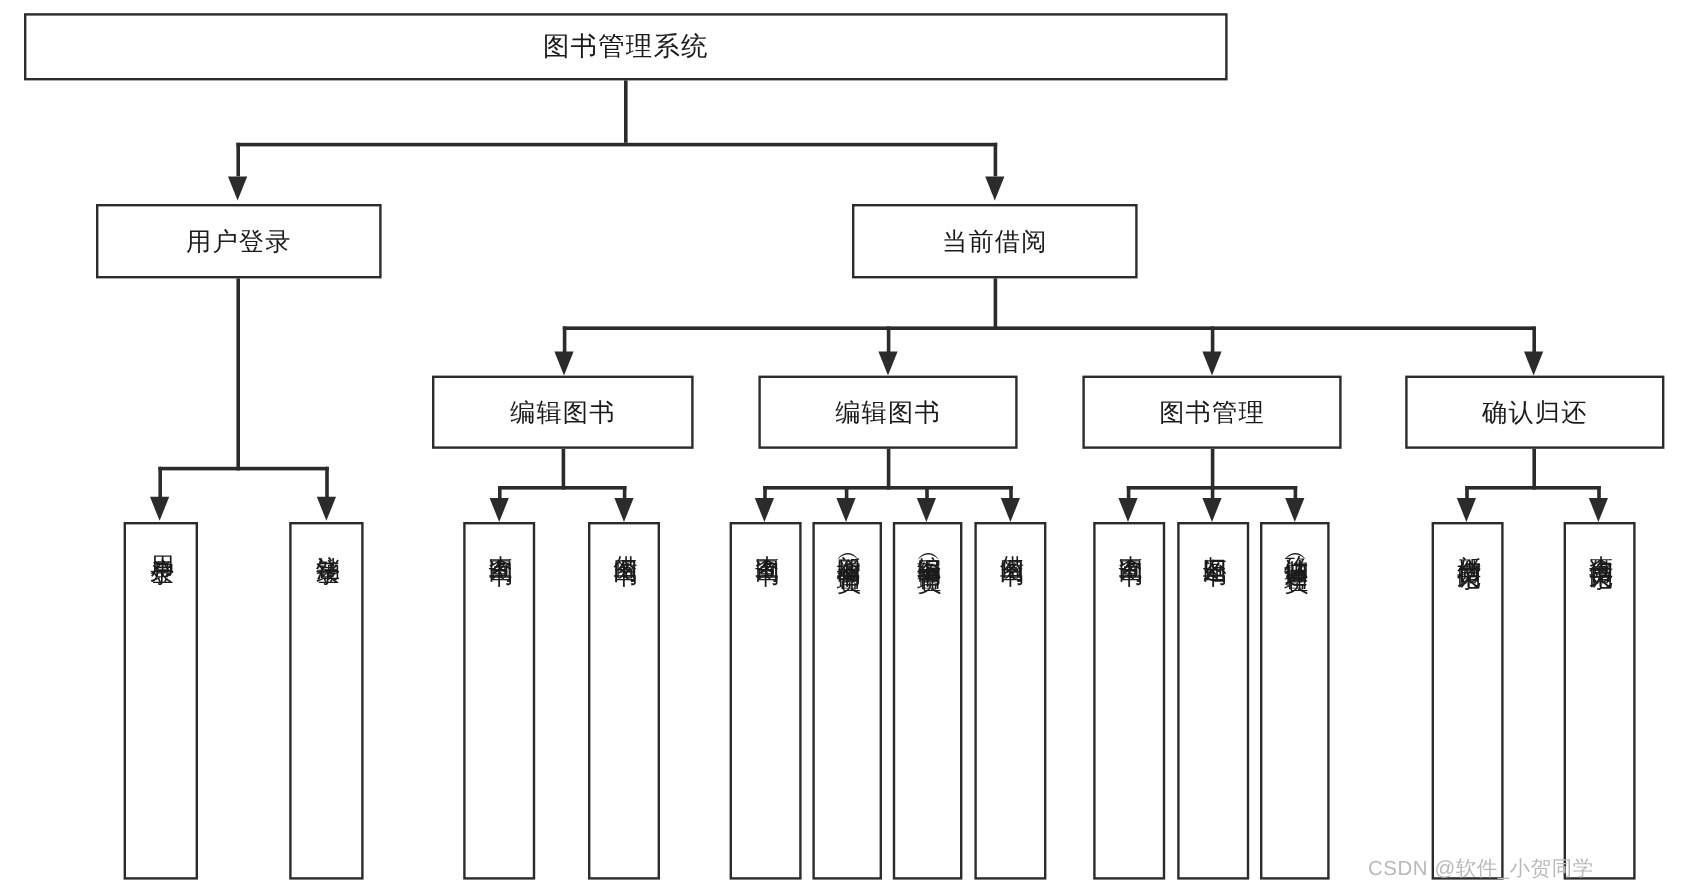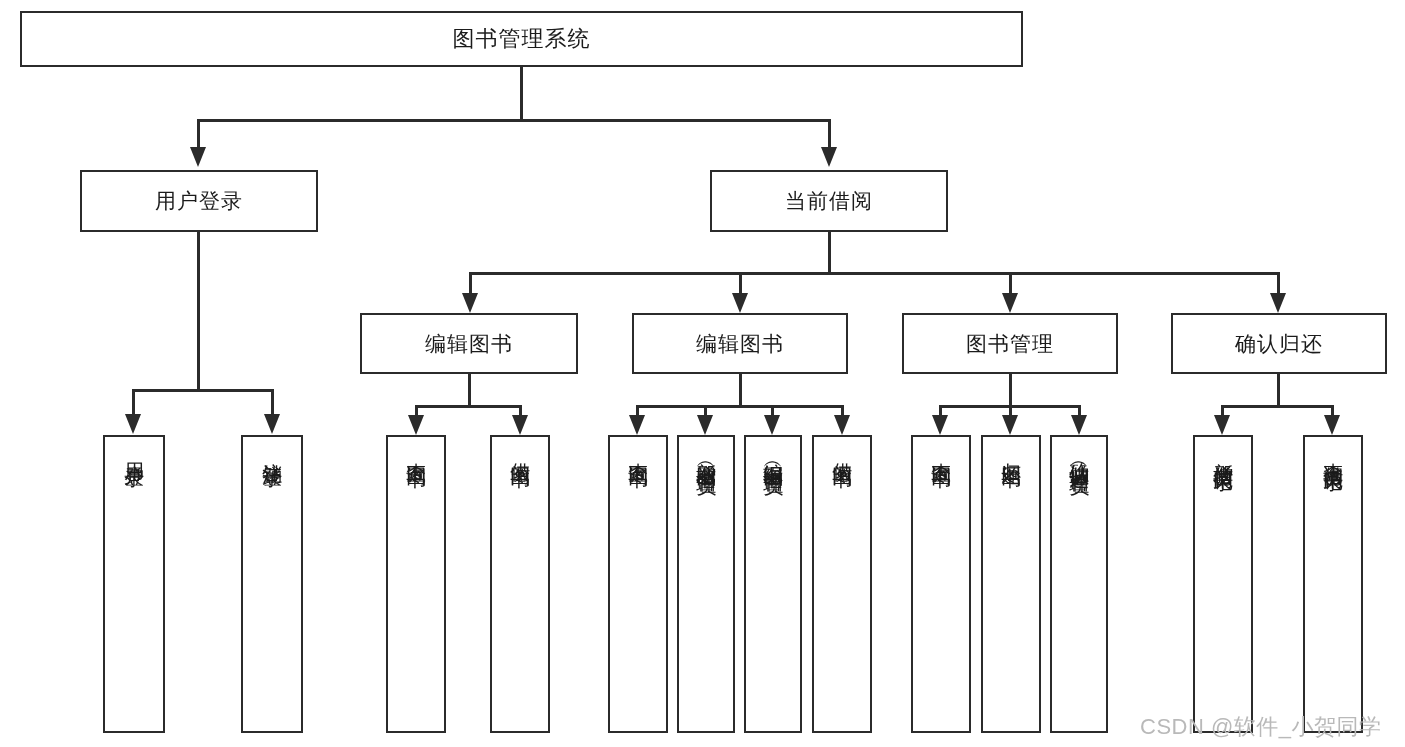--- a/index.html
+++ b/index.html
@@ -58,21 +58,21 @@
     position: absolute;
     width: 0;
     height: 0;
     border-left: 8px solid transparent;
     border-right: 8px solid transparent;
     border-top: 20px solid #2b2b2b;
   }
   
   #watermark {
     position: absolute;
-    font-size: 22px;
+    font-size: 17px;
     color: #b9b9b9;
     white-space: nowrap;
     left: 1140px;
     top: 712px;
     letter-spacing: 0.5px;
   }
 </style>
 </head>
 <body>
 

